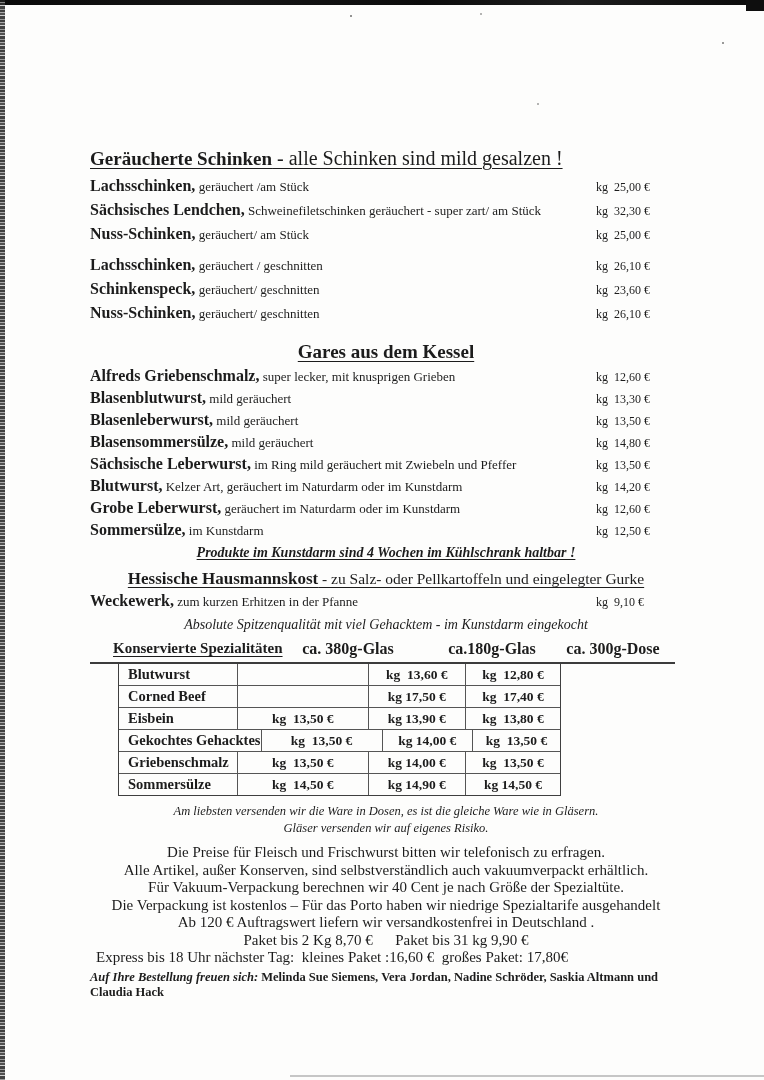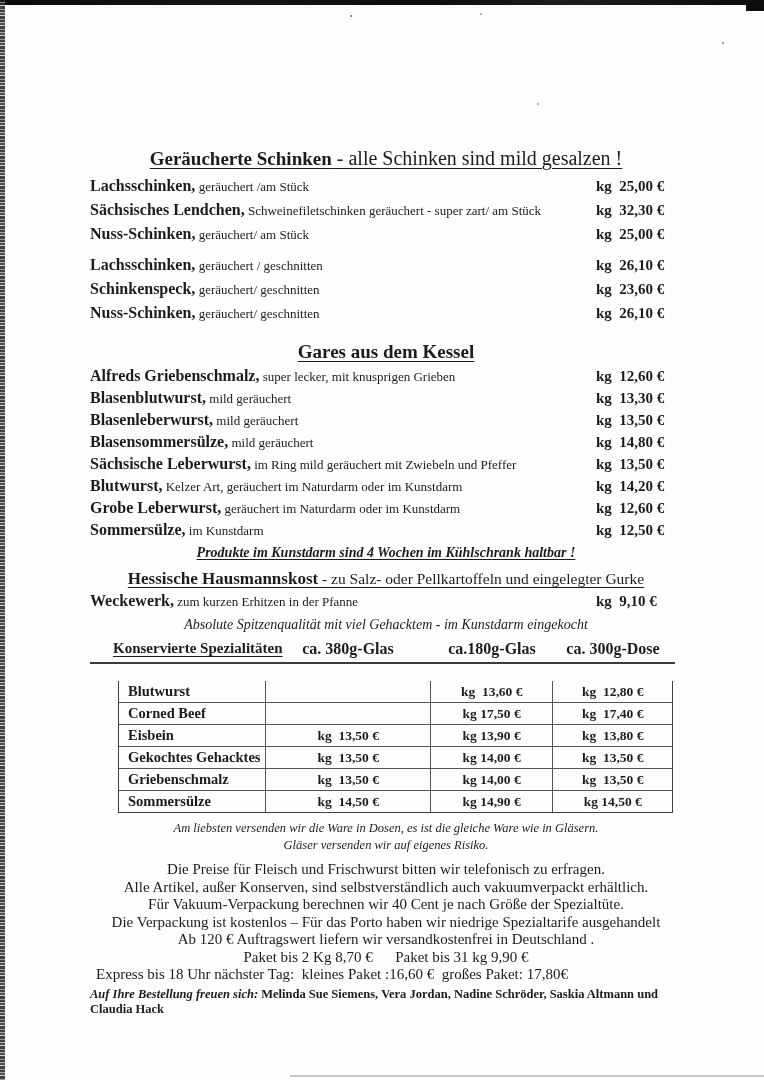--- a/index.html
+++ b/index.html
@@ -18,50 +18,50 @@
     opacity:.85;}
   .scan-bottomline{position:absolute;bottom:3px;left:290px;right:0;height:2px;background:#c6c6c6;}
   .speck{position:absolute;background:#9b9b9b;width:2px;height:2px;border-radius:50%;}
   .speck.s1{left:480px;top:13px;}
   .speck.s2{left:722px;top:42px;background:#777;}
   .speck.s3{left:537px;top:103px;}
   .speck.s4{left:350px;top:15px;background:#6f6f6f;}
   
   .content{position:absolute;left:90px;top:0;width:592px;}
   
-  .h1{margin:147px 0 6px;text-align:center;line-height:22px;white-space:nowrap;}
+  .h1{margin:147px 0 6px;text-align:left;line-height:22px;white-space:nowrap;}
   .h1 .u{text-decoration:underline;text-underline-offset:3px;}
   .h1 .tb{font-weight:bold;font-size:19px;}
   .h1 .tr{font-size:20px;}
   .h2{margin:13px 0 3px;text-align:center;line-height:22px;}
   .h2 .u{font-weight:bold;font-size:19px;text-decoration:underline;text-underline-offset:3px;}
   .h3{margin:6px 0 2px;text-align:center;line-height:22px;white-space:nowrap;}
   .h3 .u{text-decoration:underline;text-underline-offset:3px;}
   .h3 .tb{font-weight:bold;font-size:17px;}
   .h3 .tr{font-size:15.5px;}
   
   .prow{display:flex;align-items:baseline;height:24px;white-space:nowrap;justify-content:flex-end;}
   .prow.k{height:22px;}
   .pleft{flex:1 1 auto;overflow:visible;}
   .pname{font-weight:bold;font-size:16px;}
   .pdesc{font-size:13px;}
-  .pprice{flex:0 0 86px;font-weight:bold;font-size:15px;white-space:pre;text-align:left;}
+  .pprice{flex:0 0 86px;font-weight:normal;font-size:12px;white-space:pre;text-align:left;}
   .rows-gap{height:7px;}
   
   .note-u{margin-top:1px;text-align:center;font-style:italic;font-weight:bold;font-size:14px;
     text-decoration:underline;text-underline-offset:2px;line-height:18px;}
   .note-i{text-align:center;font-style:italic;font-size:14px;line-height:18px;}
   
   .chead{position:relative;height:22px;margin-top:6px;}
   .chead .lbl{position:absolute;left:23px;top:0;font-weight:bold;font-size:15px;
     text-decoration:underline;text-underline-offset:3px;white-space:nowrap;}
   .chead .ch{position:absolute;top:0;transform:translateX(-50%);font-weight:bold;font-size:16px;white-space:nowrap;}
   .chead .ch1{left:258px;} .chead .ch2{left:402px;} .chead .ch3{left:523px;}
   .topline{width:585px;height:2px;background:#3c3c3c;}
-  .ctable{margin-left:28px;width:555px;border:1.4px solid #3f3f3f;border-top:none;box-sizing:border-box;margin-top:17px;}
+  .ctable{margin-left:28px;width:443px;border:1.4px solid #3f3f3f;border-top:none;box-sizing:border-box;}
   .trow{display:flex;height:21px;align-items:center;}
   .trow + .trow{border-top:1.2px solid #555;}
   .tcell{box-sizing:border-box;height:100%;display:flex;align-items:center;justify-content:center;
     font-weight:bold;font-size:13.5px;white-space:pre;}
   .tcell.tname{width:147px;justify-content:flex-start;padding-left:9px;font-size:14.5px;white-space:nowrap;}
   .tcell.tc1{width:165px;border-left:1.2px solid #555;}
   .tcell.tc2{width:123px;border-left:1.2px solid #555;}
   .tcell.tc3{width:120px;border-left:1.2px solid #555;}
   
   .ship-i{margin-top:7px;}

